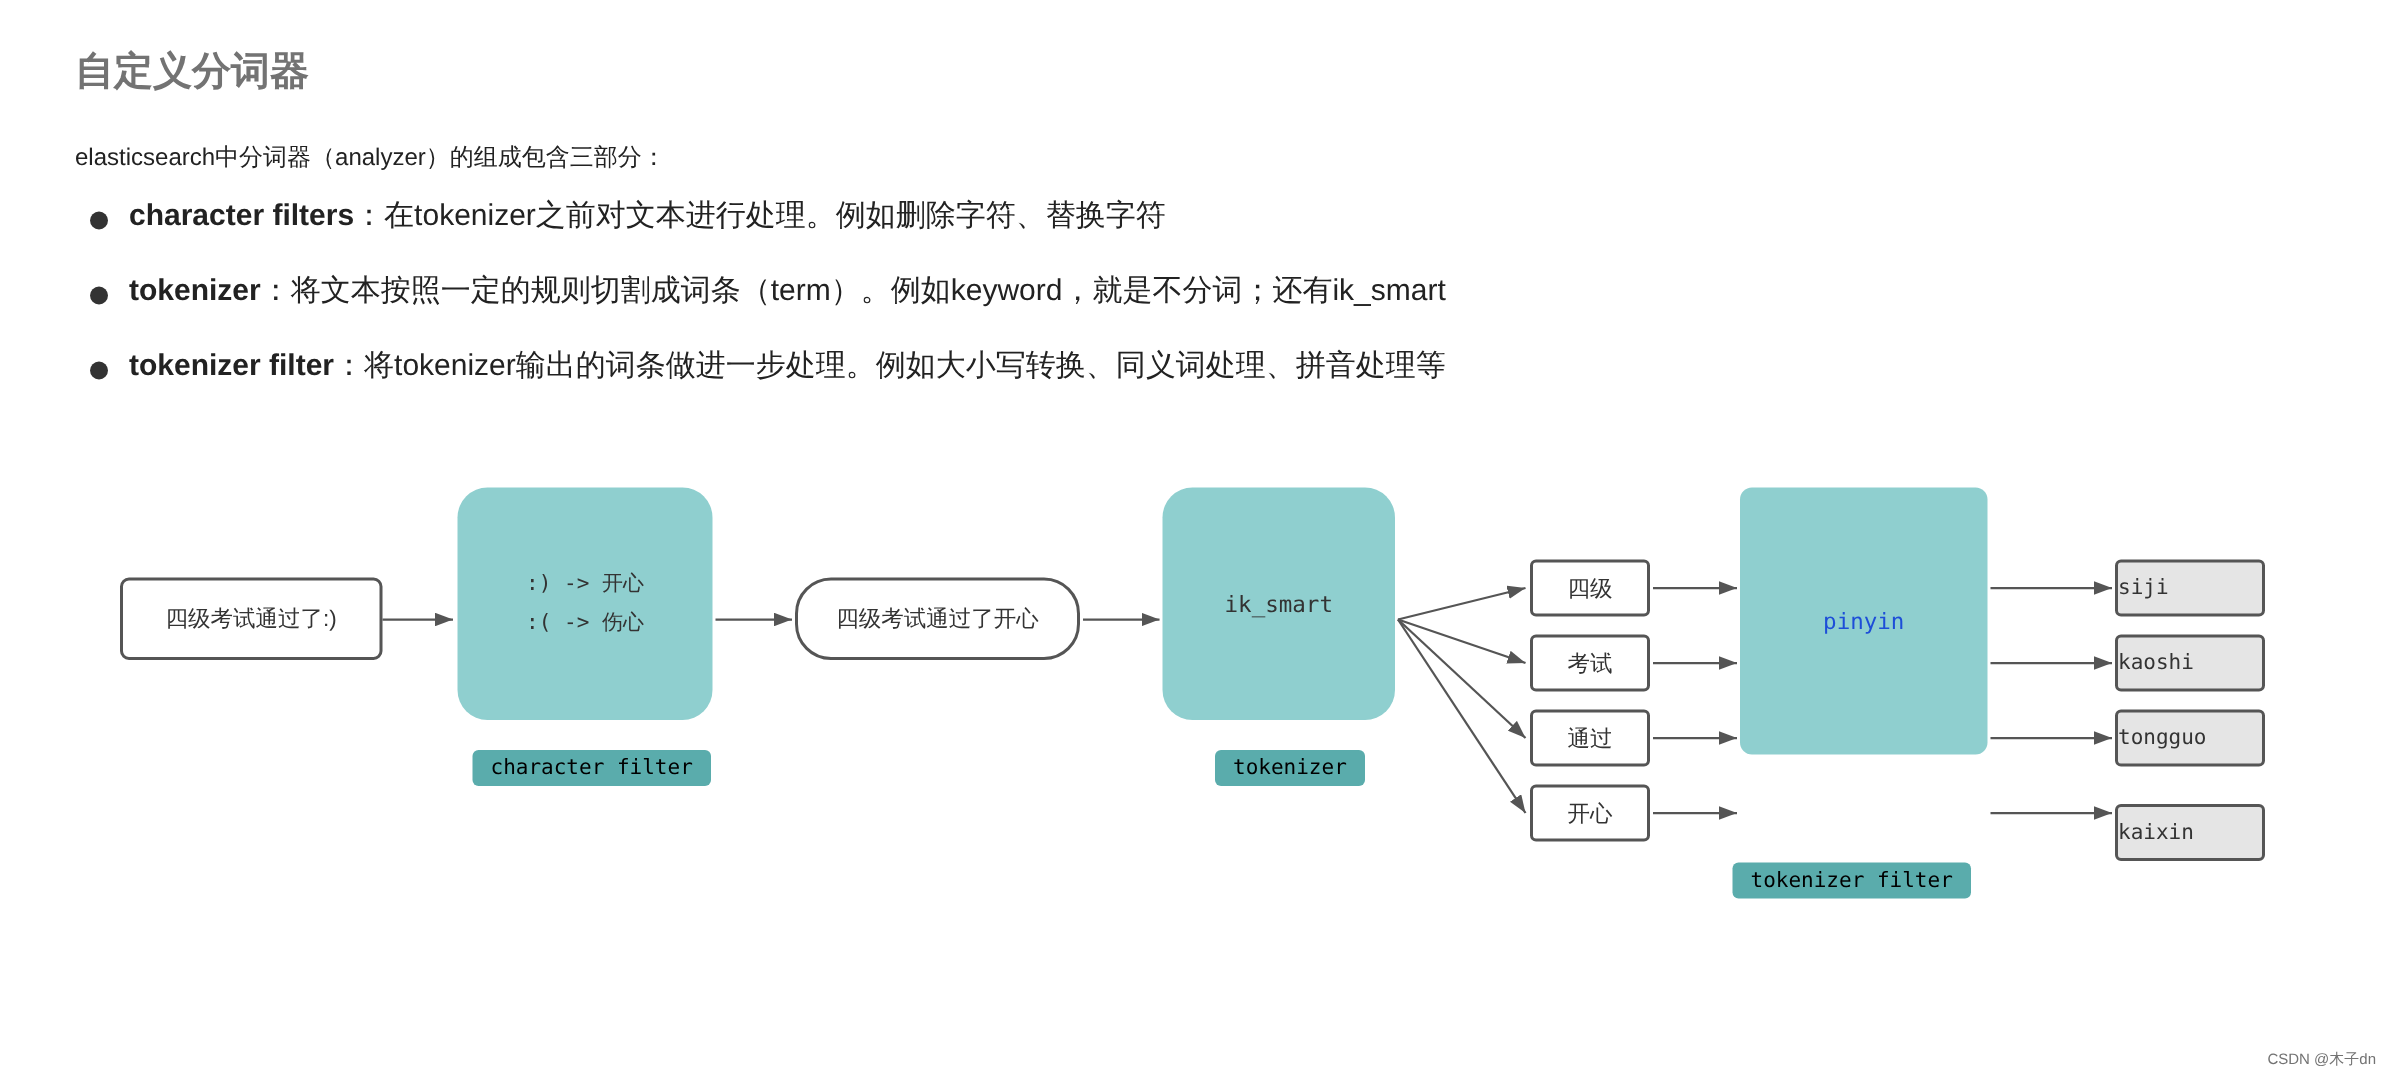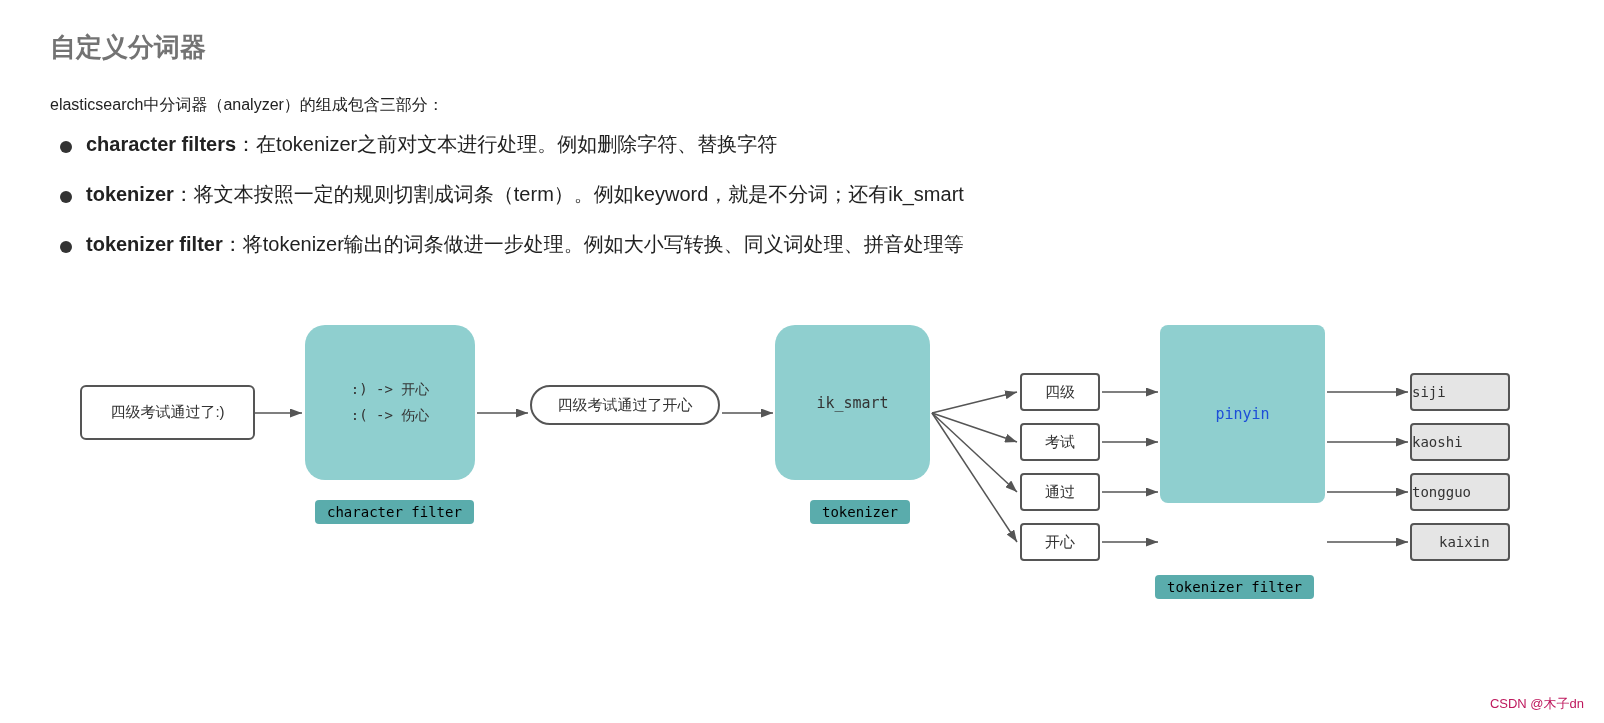--- a/index.html
+++ b/index.html
@@ -85,21 +85,21 @@
       border: none;
       flex-direction: column;
       font-size: 15px;
       color: #333;
     }
 
     .after-char-box {
       left: 480px;
       top: 95px;
       width: 190px;
-      height: 40px;
+      height: 55px;
       font-size: 15px;
       border-radius: 24px;
     }
 
     .tokenizer-box {
       left: 725px;
       top: 35px;
       width: 155px;
       height: 155px;
       border-radius: 20px;
@@ -151,21 +151,21 @@
       justify-content: flex-start;
       font-size: 14px;
       font-family: monospace;
       width: 100px;
       height: 38px;
     }
 
     .pout-1 { left: 1360px; top: 83px; }
     .pout-2 { left: 1360px; top: 133px; }
     .pout-3 { left: 1360px; top: 183px; }
-    .pout-4 { left: 1360px; top: 233px; padding-left: 27px; }
+    .pout-4 { left: 1360px; top: 246px; }
 
     
     .label-tag {
       position: absolute;
       background: #5aacac;
       color: #000000;
       font-family: monospace;
       font-size: 14px;
       padding: 4px 12px;
       border-radius: 4px;
@@ -188,22 +188,22 @@
       font-family: monospace;
       font-size: 14px;
       line-height: 1.8;
       text-align: center;
     }
 
     .watermark {
       position: absolute;
       bottom: 10px;
       right: 20px;
-      font-size: 13px;
-      color: #be185d;
+      font-size: 10px;
+      color: #737373;
     }
   </style>
 </head>
 <body>
 
 <h1>自定义分词器</h1>
 
 <p class="intro-text">elasticsearch中分词器（analyzer）的组成包含三部分：</p>
 
 <ul class="bullet-list">

